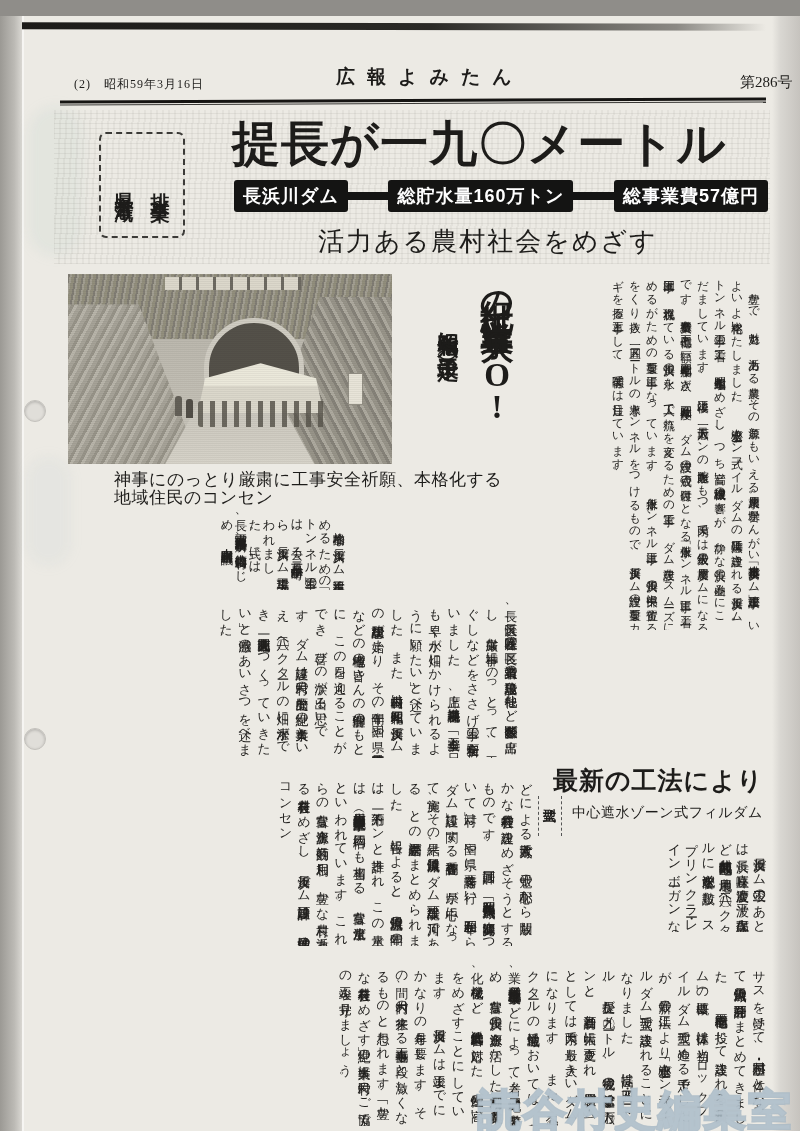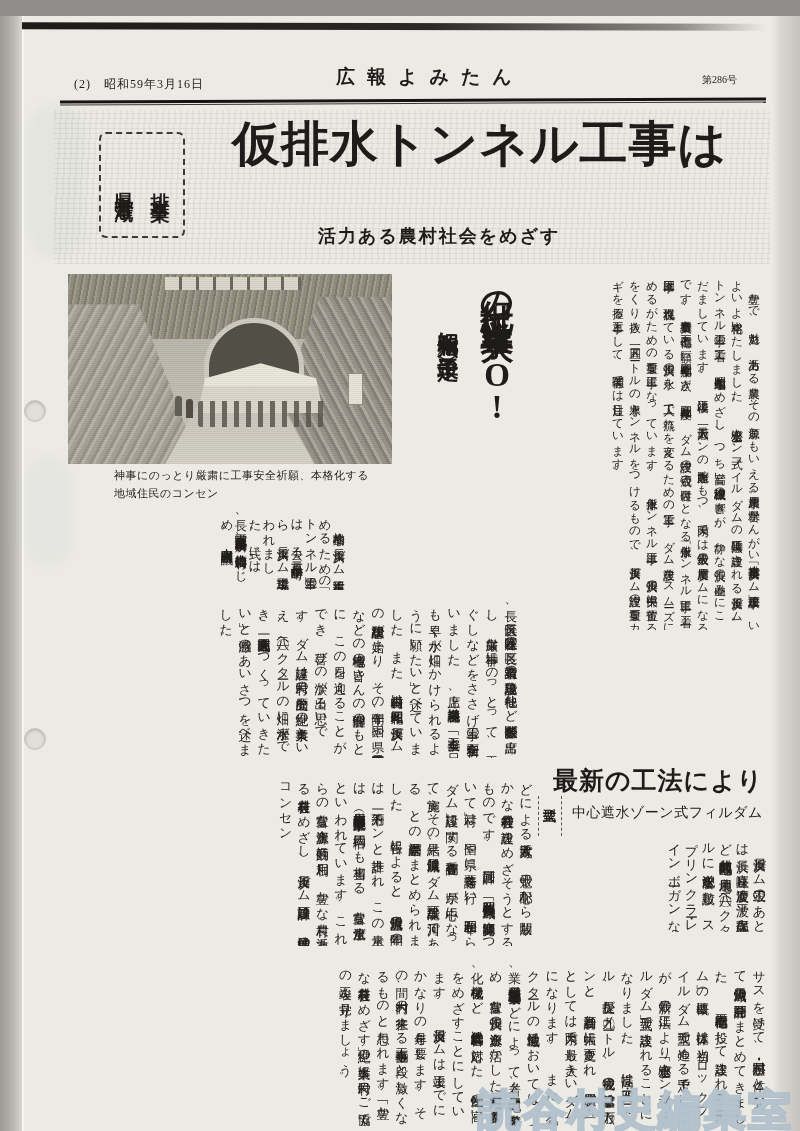--- a/index.html
+++ b/index.html
@@ -13,40 +13,40 @@
     background:linear-gradient(to right,#1c1b19 0%,#2b2a27 55%,#8b8984 88%,rgba(139,137,132,0));
     transform:rotate(0.12deg);}
   .edge-right{position:absolute;right:0;top:0;width:28px;height:1131px;
     background:linear-gradient(to left,#c6c3be,#d9d7d2 70%,rgba(217,215,210,0));}
   .ghost{position:absolute;border-radius:30px;filter:blur(6px);}
   .punch{position:absolute;width:20px;height:20px;border-radius:50%;
     background:#e0ded9;border:1px solid #c3c1bc;box-shadow:inset 0 1px 3px rgba(0,0,0,.22);}
   
   .hdr-date{position:absolute;left:74px;top:60px;font-size:12px;letter-spacing:1px;}
   .masthead{position:absolute;left:336px;top:48px;font-size:19px;font-weight:bold;letter-spacing:12px;}
-  .issue{position:absolute;left:702px;top:57px;font-size:10px;}
+  .issue{position:absolute;left:740px;top:57px;font-size:15px;}
   .hrule{position:absolute;left:60px;top:83px;width:706px;transform:rotate(-0.25deg);}
   .hrule .thick{height:3px;background:#161513;}
   .hrule .thin{height:1px;background:#3a3936;margin-top:1px;}
   
   .title-area{position:absolute;left:54px;top:94px;width:716px;height:154px;
     background:
      repeating-linear-gradient(93deg,rgba(138,136,128,.09) 0 2px,rgba(0,0,0,0) 2px 6px),
      repeating-linear-gradient(0deg,rgba(138,136,128,.13) 0 1px,rgba(0,0,0,0) 1px 5px);}
   .cat-box{position:absolute;left:45px;top:22px;width:86px;height:106px;
     border:2px dashed #3c3b38;border-radius:7px;writing-mode:vertical-rl;
     font-size:19px;font-weight:bold;letter-spacing:4px;line-height:36px;
     padding:7px 5px;box-sizing:border-box;text-align:center;}
   .headline{position:absolute;left:178px;top:2px;font-size:48px;font-weight:bold;
     letter-spacing:1px;white-space:nowrap;}
   .badge-row{position:absolute;left:180px;top:70px;width:534px;display:flex;align-items:center;}
   .badge{background:#141413;color:#fff;font-family:"Liberation Sans","DejaVu Sans",sans-serif;
     font-weight:bold;font-size:18px;padding:4px 9px;border-radius:3px;white-space:nowrap;letter-spacing:1px;}
   .conn{flex:1 0 24px;height:8px;background:#141413;}
-  .subheadline{position:absolute;left:264px;top:114px;font-size:18px;font-weight:bold;letter-spacing:2px;white-space:nowrap;}
+  .subheadline{position:absolute;left:264px;top:114px;font-size:26px;font-weight:normal;letter-spacing:2px;white-space:nowrap;}
   
   .photo{position:absolute;left:68px;top:258px;width:324px;height:190px;overflow:hidden;background:#b8b5ac;}
   .photo div{position:absolute;}
   .ph-base{inset:0;background:linear-gradient(180deg,#a8a59c 0%,#b8b5ac 35%,#c8c5bc 100%);}
   .ph-rock-top{left:0;top:0;width:100%;height:34%;opacity:.9;
     background:repeating-linear-gradient(100deg,#6f6c64 0 2px,#999689 2px 4px,#85826f 4px 7px);}
   .ph-banner{top:3px;left:30%;width:42%;height:13px;
     background:repeating-linear-gradient(90deg,#ddd9cd 0 14px,#5f5c55 14px 17px);}
   .ph-cliff-left{left:-6%;top:16%;width:48%;height:90%;
     background:repeating-linear-gradient(118deg,#8f8c82 0 3px,#b4b1a7 3px 6px,#a09d93 6px 10px);
@@ -63,21 +63,21 @@
     background:linear-gradient(180deg,#eeecdf 0 45%,#dcd9cd 45%);
     clip-path:polygon(6% 30%,50% 0,94% 30%,100% 100%,0 100%);}
   .ph-crowd{left:40%;top:67%;width:128px;height:26px;opacity:.85;border-radius:3px;
     background:repeating-linear-gradient(90deg,#49463e 0 5px,rgba(0,0,0,0) 5px 12px);}
   .ph-fig1{left:33%;top:64%;width:7px;height:20px;background:#54514a;border-radius:3px 3px 0 0;}
   .ph-fig2{left:36.5%;top:66%;width:7px;height:19px;background:#3f3c36;border-radius:3px 3px 0 0;}
   .ph-sign{right:9%;top:52%;width:13px;height:30px;background:#eae7dc;border:1px solid #8a877d;}
   .ph-grain{inset:0;background:
     repeating-linear-gradient(0deg,rgba(30,28,24,.05) 0 1px,rgba(0,0,0,0) 1px 2px),
     linear-gradient(rgba(212,205,188,.12),rgba(212,205,188,.12));}
-  .cap{position:absolute;font-size:11px;letter-spacing:.5px;}
+  .cap{position:absolute;font-size:17px;letter-spacing:.5px;}
   .cap.l1{left:114px;top:452px;}
   .cap.l2{left:114px;top:470px;}
   
   .lead-hl{position:absolute;left:408px;top:262px;width:116px;height:330px;
     writing-mode:vertical-rl;}
   .lead-main{font-size:33px;font-weight:bold;letter-spacing:-4px;line-height:54px;
     text-orientation:upright;}
   .lead-sub{font-size:21px;font-weight:bold;line-height:44px;padding-top:40px;}
   
   .vt{position:absolute;writing-mode:vertical-rl;overflow:hidden;color:#201f1d;
@@ -117,21 +117,28 @@
   <div class="hrule">
     <div class="thick"></div>
     <div class="thin"></div>
   </div>
 
   <div class="title-area">
     <div class="cat-box">
       <div>排水事業</div>
       <div>県営灌漑</div>
     </div>
-    <div class="headline">仮排水トンネル工事は</div>
+    <div class="headline">提長が一九〇メートル</div>
+    <div class="badge-row">
+      <span class="badge">長浜川ダム</span>
+      <span class="conn"></span>
+      <span class="badge">総貯水量160万トン</span>
+      <span class="conn"></span>
+      <span class="badge">総事業費57億円</span>
+    </div>
     <div class="subheadline">活力ある農村社会をめざす</div>
   </div>
 
   <div class="photo">
     <div class="ph-base"></div>
     <div class="ph-rock-top"></div>
     <div class="ph-banner"></div>
     <div class="ph-cliff-left"></div>
     <div class="ph-cliff-right"></div>
     <div class="ph-road"></div>

